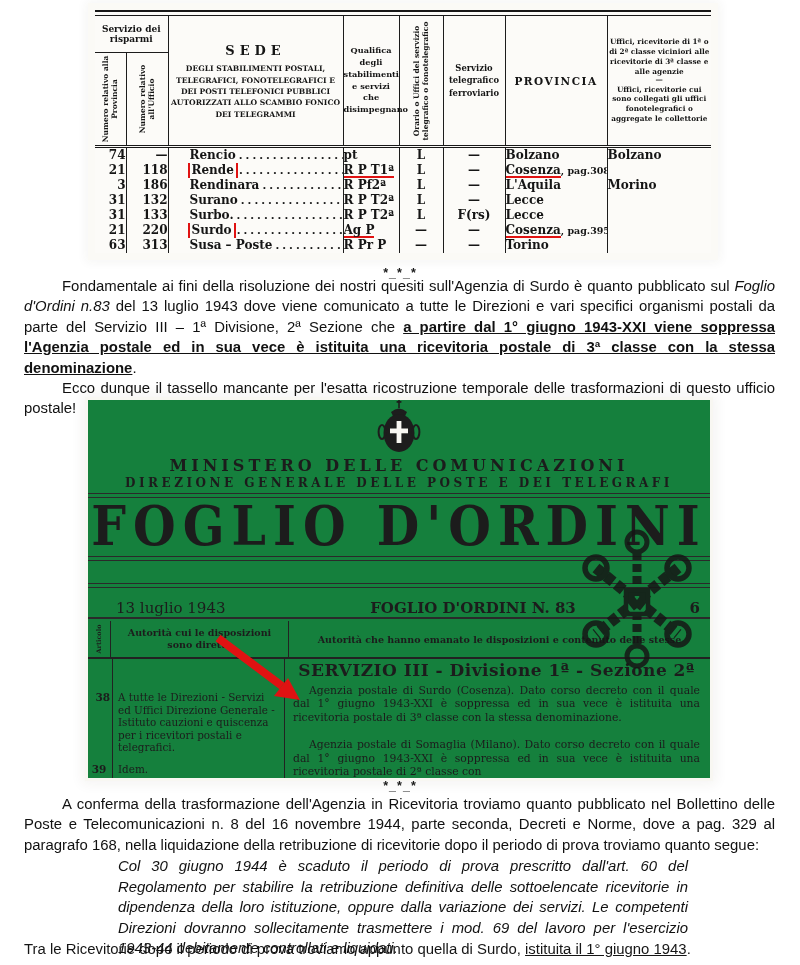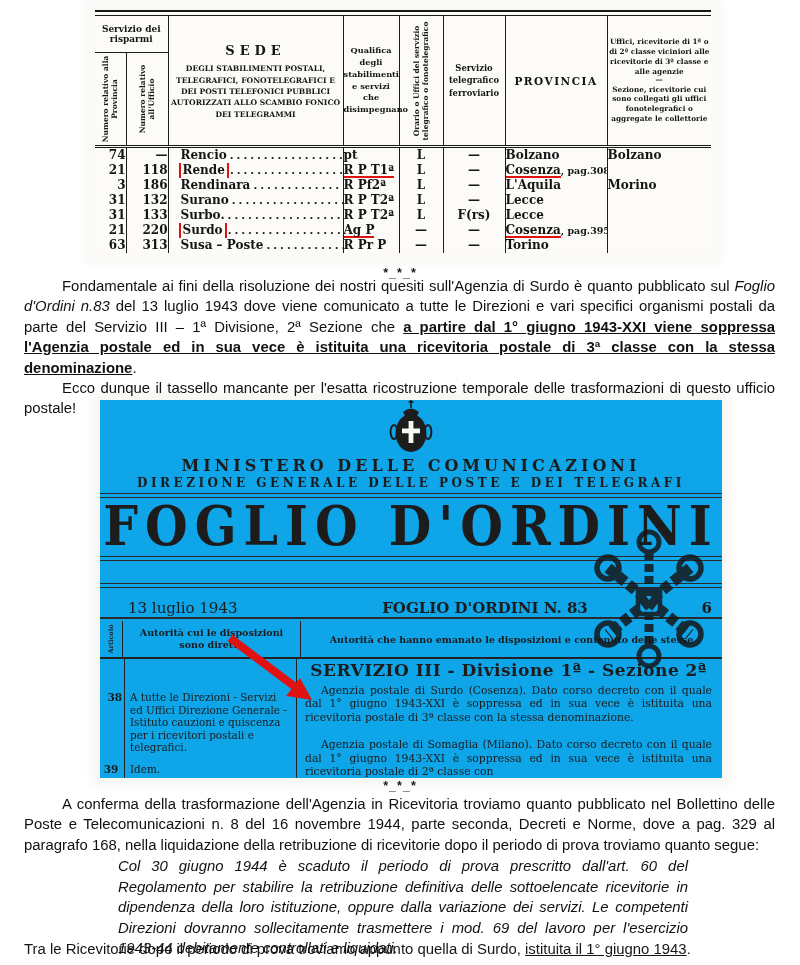--- a/index.html
+++ b/index.html
@@ -24,21 +24,21 @@
   .hd-sede .t{font-size:13px;letter-spacing:5px;display:block;margin-bottom:3px;}
   .hd-qual{font-size:8.2px;line-height:1.45;text-align:center;padding:0 2px;}
   .hd-ferr{font-size:8.4px;line-height:1.45;text-align:center;padding:0 3px;}
   .hd-prov{font-size:10.5px;letter-spacing:1.5px;text-align:center;}
   .hd-uff{font-size:7.3px;line-height:1.35;text-align:center;padding:0 2px;}
   .hd-uff .blk{display:block;}
   .hd-uff .dv{display:block;line-height:1.1;}
   table.reg td{font-size:12px;font-weight:bold;height:15px;line-height:15px;white-space:nowrap;}
   td.c-n{ text-align:right;padding-right:5px;}
   td.c-sede{overflow:hidden;}
-  .sedewrap{display:flex;align-items:baseline;padding-left:12px;}
+  .sedewrap{display:flex;align-items:baseline;padding-left:21px;}
   .nm{white-space:nowrap;}
   .ldr{flex:1;overflow:hidden;white-space:nowrap;letter-spacing:3px;font-size:11px;padding-left:3px;}
   .ldr::after{content:"......................................................";}
   td.c-qual{padding-left:3px;overflow:hidden;}
   td.c-mid{text-align:center;}
   td.c-prov{padding-left:4px;overflow:hidden;}
   td.c-uff{padding-left:6px;overflow:hidden;}
   .pg{font-size:9.5px;}
   .red-box{outline:2px solid #e01212;outline-offset:0px;padding:0 2px;}
   .red-ul{display:inline-block;border-bottom:2.2px solid #e01212;line-height:12px;}
@@ -52,21 +52,21 @@
   .p1 p{margin:0;text-indent:38px;}
   .bu{font-weight:bold;text-decoration:underline;}
   .p3{position:absolute;left:24px;right:25px;top:794px;}
   .p3 p{margin:0;text-indent:38px;}
   .quote{position:absolute;left:118px;right:112px;top:856px;font-style:italic;
          font-size:14.9px;line-height:20.6px;text-align:justify;color:#111;}
   .p4{position:absolute;left:24px;right:25px;top:939px;font-size:14.9px;line-height:20.4px;}
   .ul{text-decoration:underline;}
 
   
-  .scan2{position:absolute;left:100px;top:400px;width:622px;height:378px;background:#0ea5e9;
+  .scan2{position:absolute;left:88px;top:400px;width:622px;height:378px;background:#15803d;
          box-shadow:0 0 0 3px #f8f7f2, 0 0 12px 6px rgba(60,55,40,.06);
          font-family:"DejaVu Serif","Liberation Serif",serif;color:#1c1c1c;overflow:visible;}
   .crest{position:absolute;left:0;right:0;top:0;text-align:center;height:54px;}
   .min1{position:absolute;left:0;right:0;top:56px;text-align:center;font-weight:bold;
         font-size:16px;letter-spacing:4px;white-space:nowrap;}
   .min2{position:absolute;left:0;right:0;top:76px;text-align:center;font-weight:bold;
         font-size:12px;letter-spacing:3.5px;white-space:nowrap;}
   .mr1{position:absolute;left:0;right:0;top:93px;height:3px;border-top:1.5px solid #2a2a2a;border-bottom:1px solid #2a2a2a;}
   .mast{position:absolute;left:0;right:0;top:97px;text-align:center;font-weight:bold;
         font-size:49px;line-height:52px;letter-spacing:7px;white-space:nowrap;
@@ -130,21 +130,21 @@
           </th>
           <th rowspan="2" class="hd-qual">Qualifica degli stabilimenti e servizi che disimpegnano</th>
           <th rowspan="2" class="rotcell rot-orario" style="height:128px;">
             <div>Orario o Uffici del servizio telegrafico o fonotelegrafico</div>
           </th>
           <th rowspan="2" class="hd-ferr">Servizio telegrafico ferroviario</th>
           <th rowspan="2" class="hd-prov">PROVINCIA</th>
           <th rowspan="2" class="hd-uff">
             <span class="blk">Uffici, ricevitorie di 1ª o di 2ª classe viciniori alle ricevitorie di 3ª classe e alle agenzie</span>
             <span class="dv">—</span>
-            <span class="blk">Sezione, ricevitorie cui sono collegati gli uffici fonotelegrafici o aggregate le collettorie</span>
+            <span class="blk">Uffici, ricevitorie cui sono collegati gli uffici fonotelegrafici o aggregate le collettorie</span>
           </th>
         </tr>
         <tr>
           <th class="rotcell">
               <div>Numero relativo alla Provincia</div>
             </th>
           <th class="rotcell">
               <div>Numero relativo all'Ufficio</div>
             </th>
         </tr>

